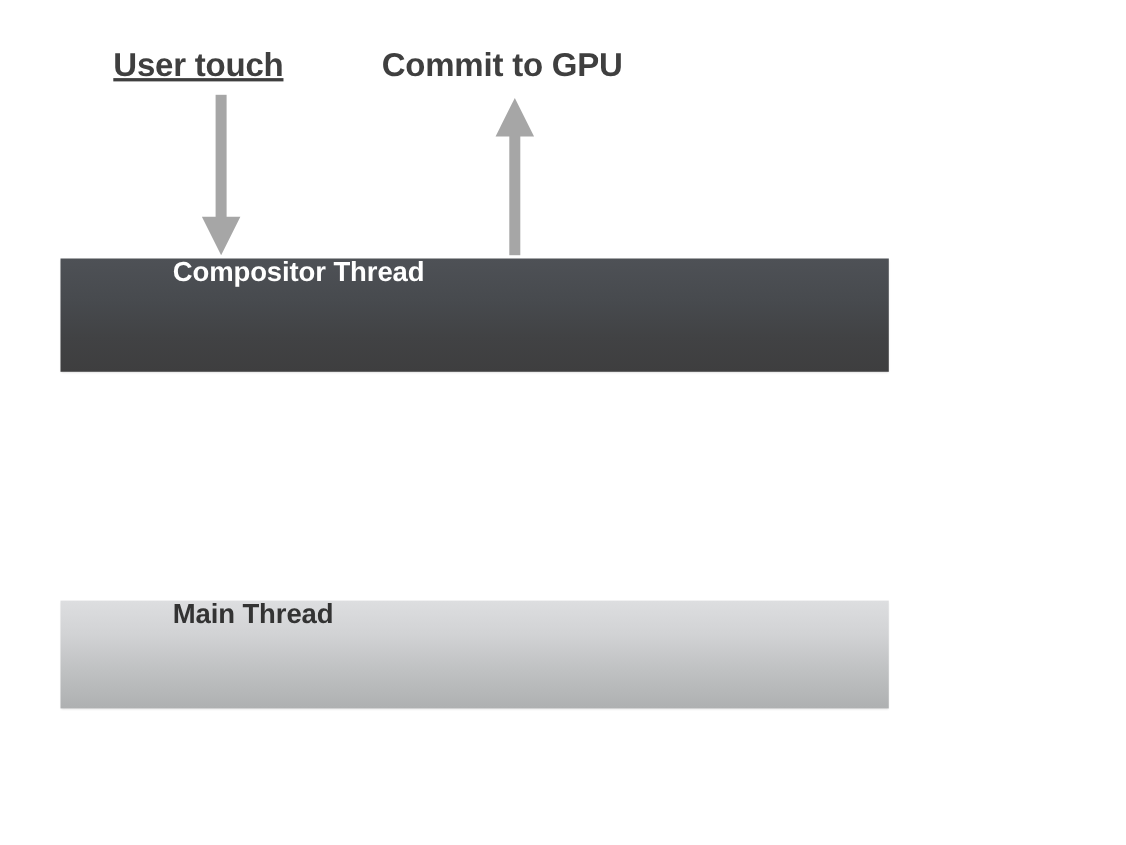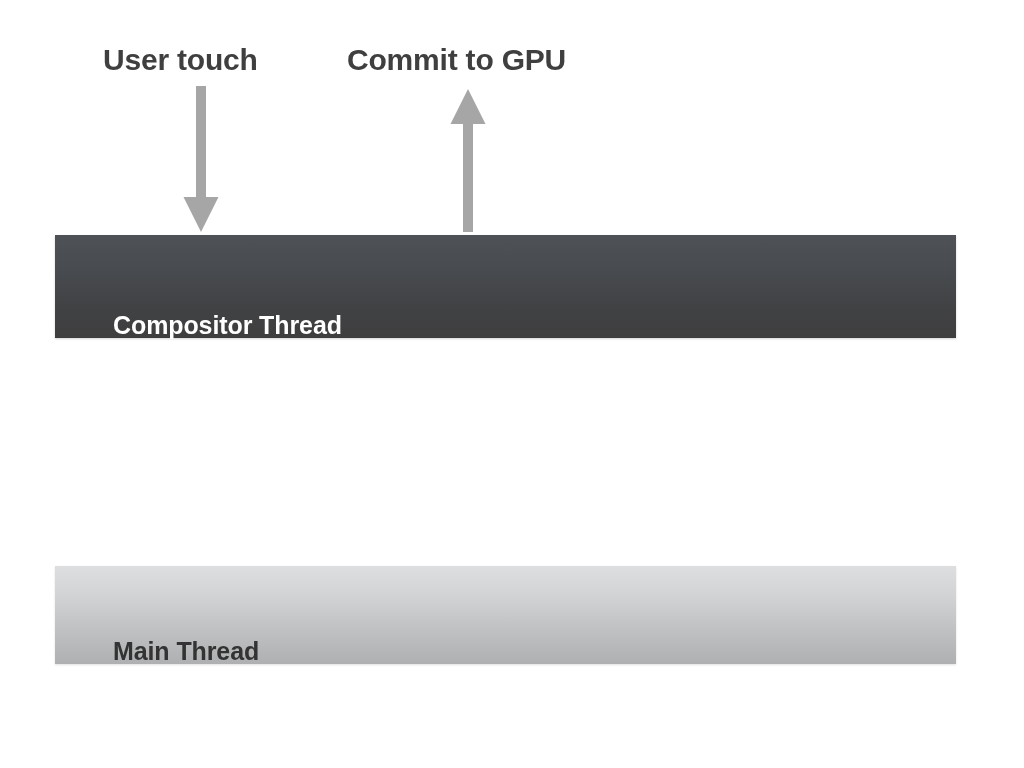--- a/index.html
+++ b/index.html
@@ -32,20 +32,21 @@
     font-weight: bold;
     font-size: 30px;
     line-height: 30px;
     letter-spacing: -0.2px;
     color: #3f3f3f;
     white-space: nowrap;
   }
   #label-user-touch {
     left: 103px;
     top: 45px;
+    text-decoration: underline;
   }
   #label-commit-gpu {
     left: 331px;
     top: 45px;
     margin-left: 16px;
   }
 
   
   .arrow {
     position: absolute;
@@ -60,25 +61,25 @@
     left: 445px;
     top: 86px;
     width: 48px;
     height: 150px;
   }
 
   
   .thread-bar {
     position: absolute;
     left: 55px;
-    width: 901px;
+    width: 753px;
     display: flex;
-    align-items: flex-end;
+    align-items: flex-start;
     box-sizing: border-box;
-    padding-left: 58px;
+    padding-left: 102px;
   }
   .thread-bar-label {
     font-family: "Liberation Sans", sans-serif;
     font-weight: bold;
     font-size: 25px;
     line-height: 25px;
     letter-spacing: -0.1px;
     white-space: nowrap;
   }
 
@@ -86,21 +87,21 @@
     top: 235px;
     height: 103px;
     background: linear-gradient(to bottom, #4e5156 0%, #474a4e 38%, #414244 70%, #3e3e3f 100%);
     box-shadow: 0 1px 2px rgba(0,0,0,0.18);
   }
   #bar-compositor-thread .thread-bar-label {
     color: #ffffff;
   }
 
   #bar-main-thread {
-    top: 566px;
+    top: 546px;
     height: 98px;
     background: linear-gradient(to bottom, #dddee0 0%, #d2d3d5 30%, #bfc1c2 65%, #aeb0b1 100%);
     box-shadow: 0 1px 2px rgba(0,0,0,0.12);
   }
   #bar-main-thread .thread-bar-label {
     color: #333333;
   }
 </style>
 </head>
 <body>

